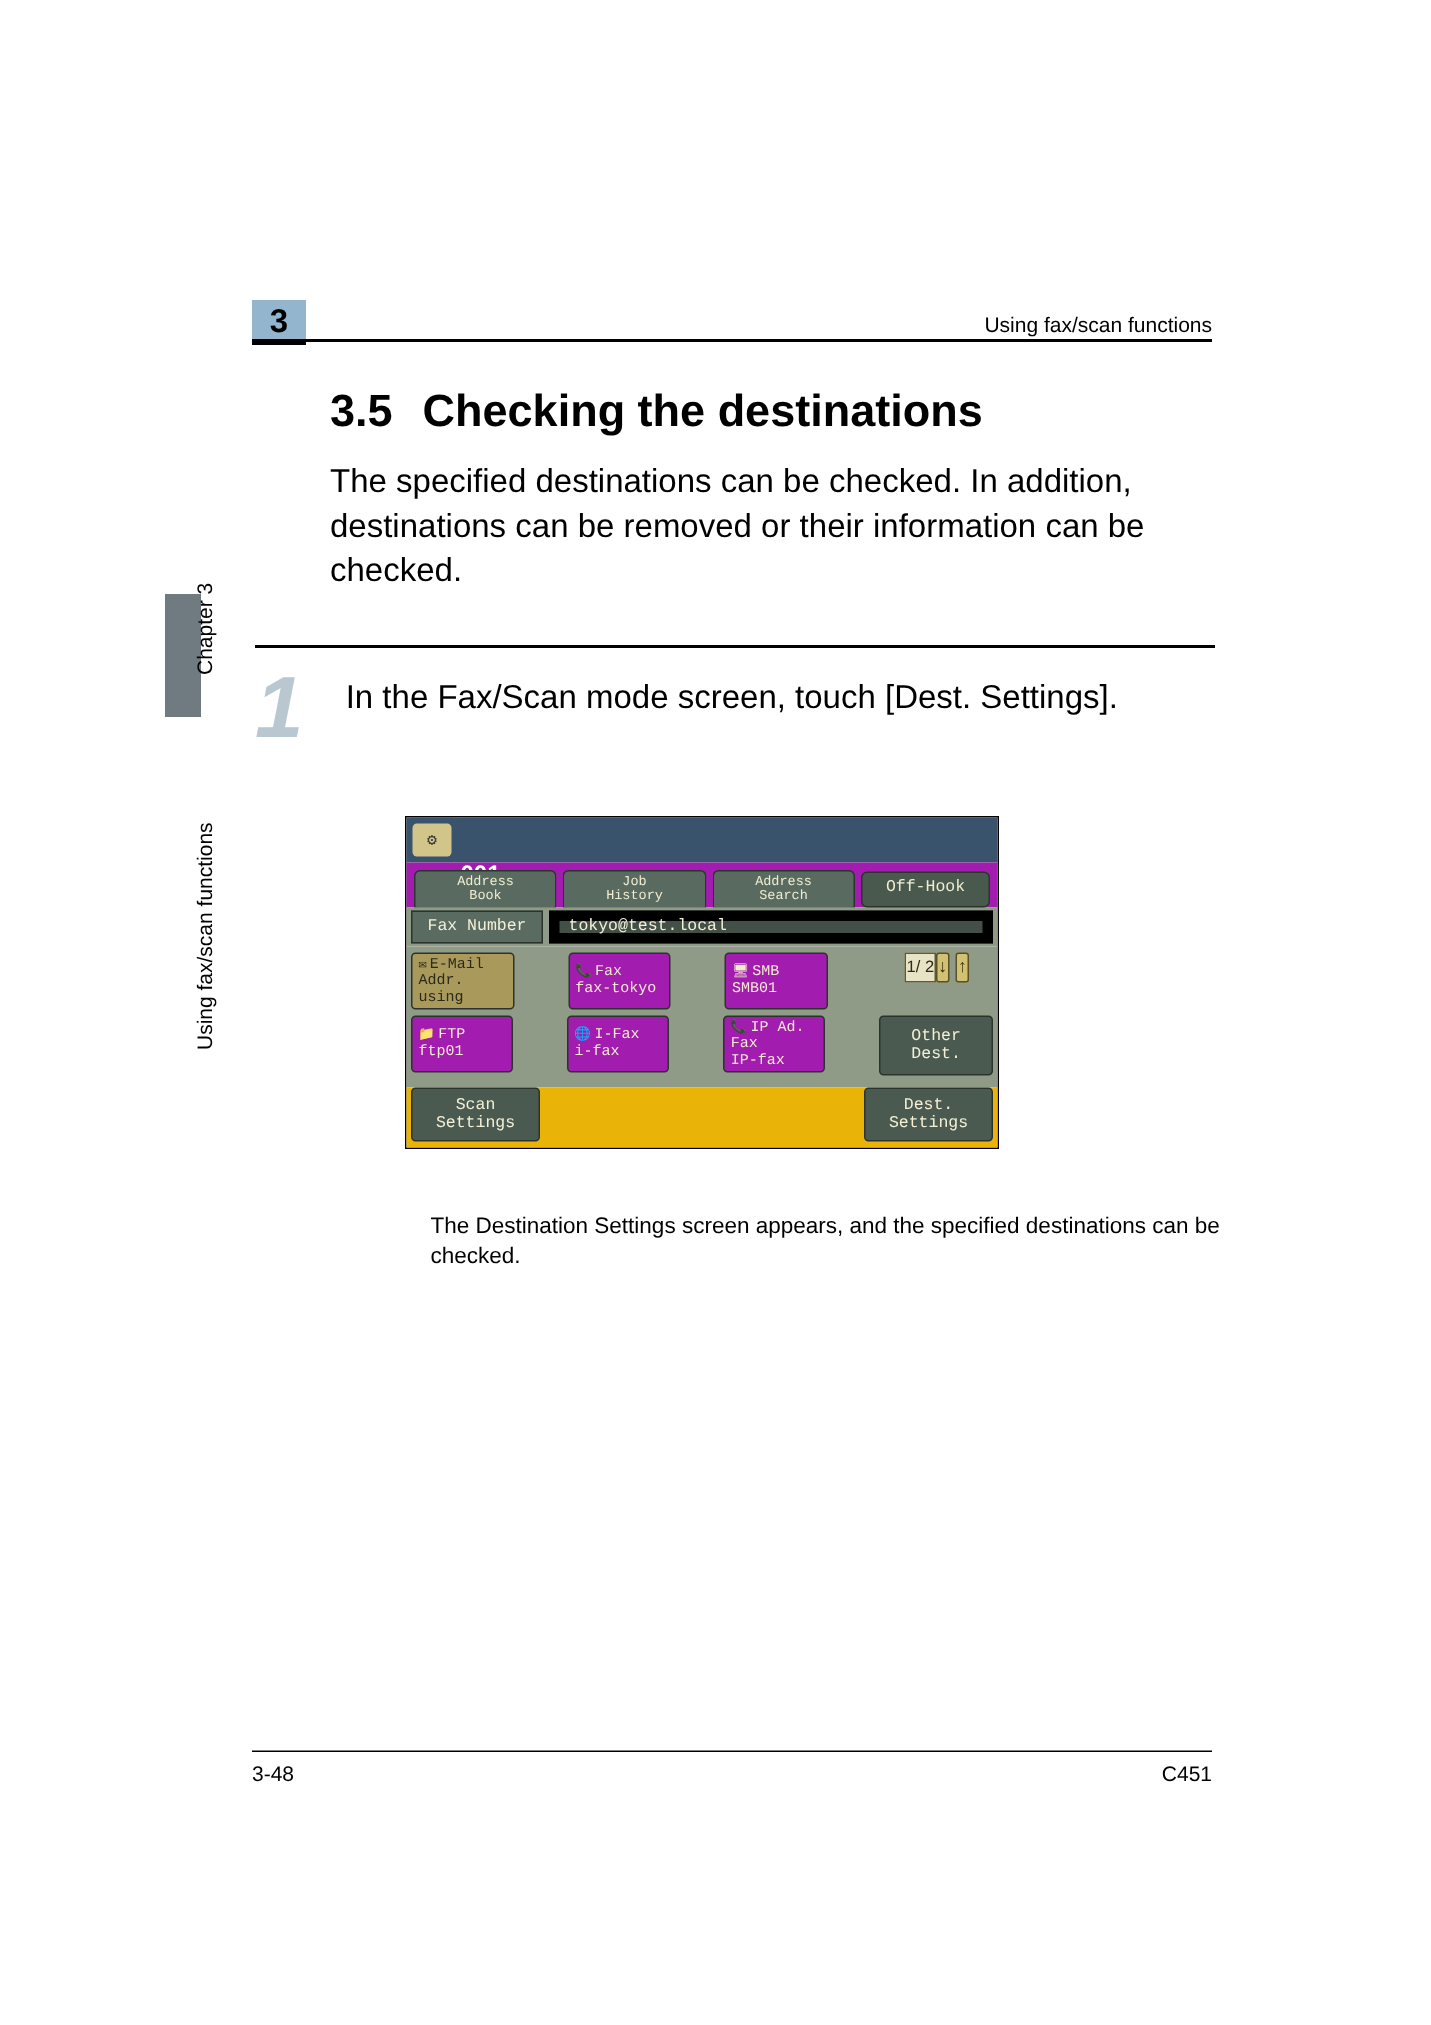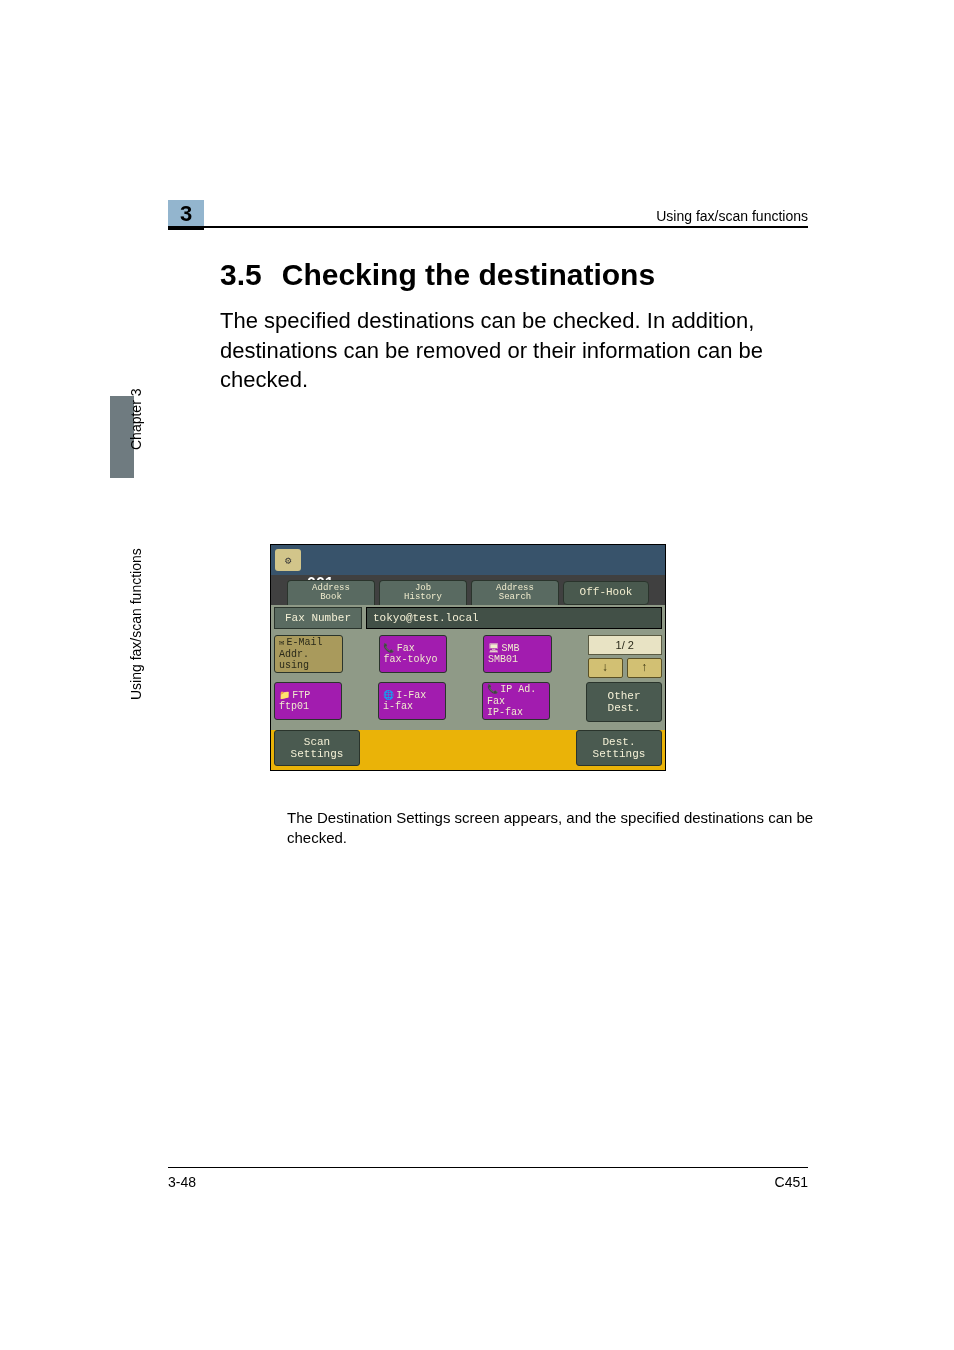--- a/index.html
+++ b/index.html
@@ -162,24 +162,24 @@
   .scr-top .counter {
     color: #ffffff;
     font-size: 16px;
     font-weight: bold;
     margin-right: 8px;
     font-family: Arial, sans-serif;
     margin-top: 48px;
   }
   .scr-tabs {
     display: flex;
-    background: #404040;
+    background: #a21caf;
     height: 30px;
     align-items: flex-end;
-    padding: 0 14px;
+    padding: 0 3px;
     justify-content: flex-end;
   }
   .tab {
     flex: 1;
     height: 24px;
     margin: 0 2px;
     background: #596a61;
     border: 1px solid #2a342c;
     border-bottom: none;
     border-radius: 4px 4px 0 0;
@@ -211,21 +211,21 @@
     border: 1px solid #2a342c;
     display: flex;
     align-items: center;
     justify-content: center;
     font-size: 11px;
   }
   .faxnum-value {
     flex: 1;
     margin-left: 4px;
     background: #425047;
-    border: 1px solid #000000;
+    border: 7px solid #000000;
     display: flex;
     align-items: center;
     padding-left: 6px;
     font-size: 11px;
   }
   .scr-grid {
     background: #8f9a87;
     padding: 4px 3px 4px 3px;
   }
   .scr-row {
@@ -254,21 +254,21 @@
     margin-right: 2px;
   }
   .dest-btn.selected {
     background: #a99a5c;
     color: #2a2a1a;
   }
   .right-col {
     width: 84px;
     margin-left: auto;
     display: flex;
-    flex-direction: column;
+    flex-direction: row;
     justify-content: center;
   }
   .page-indicator {
     background: #e8e3c4;
     color: #2a2a1a;
     height: 18px;
     border: 1px solid #5a5a42;
     display: flex;
     align-items: center;
     justify-content: center;
@@ -359,20 +359,25 @@
   <div class="section-title">
     <span class="num">3.5</span><span>Checking the destinations</span>
   </div>
 
   <div class="intro-text">The specified destinations can be checked. In addition, destinations can be removed or their information can be checked.</div>
 
   <div class="side-box"></div>
   <div class="side-vert1">Chapter 3</div>
   <div class="side-vert2">Using fax/scan functions</div>
 
+  <div class="step-block">
+    <div class="step-rule"></div>
+    <span class="step-num">1</span>
+    <span class="step-text">In the Fax/Scan mode screen, touch [Dest. Settings].</span>
+  </div>
 
   <div class="screen">
     <div class="scr-top">
       <div class="icon">⚙</div>
       <div class="counter">001</div>
     </div>
 
     <div class="scr-tabs">
       <div class="tab" style="white-space:pre;">Address
 Book</div>

